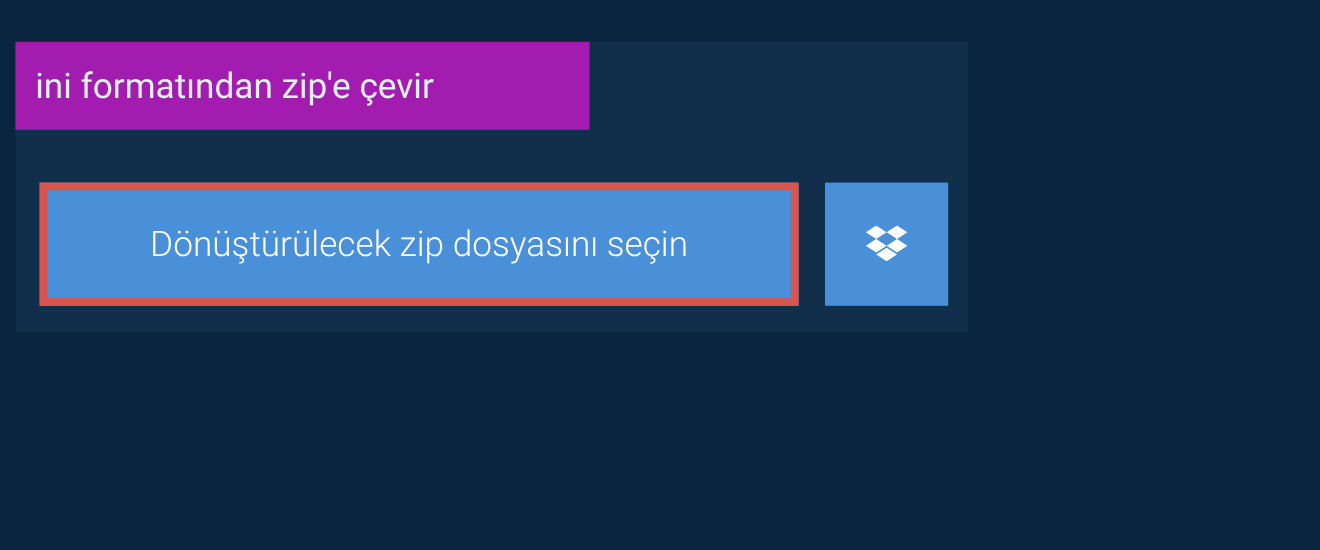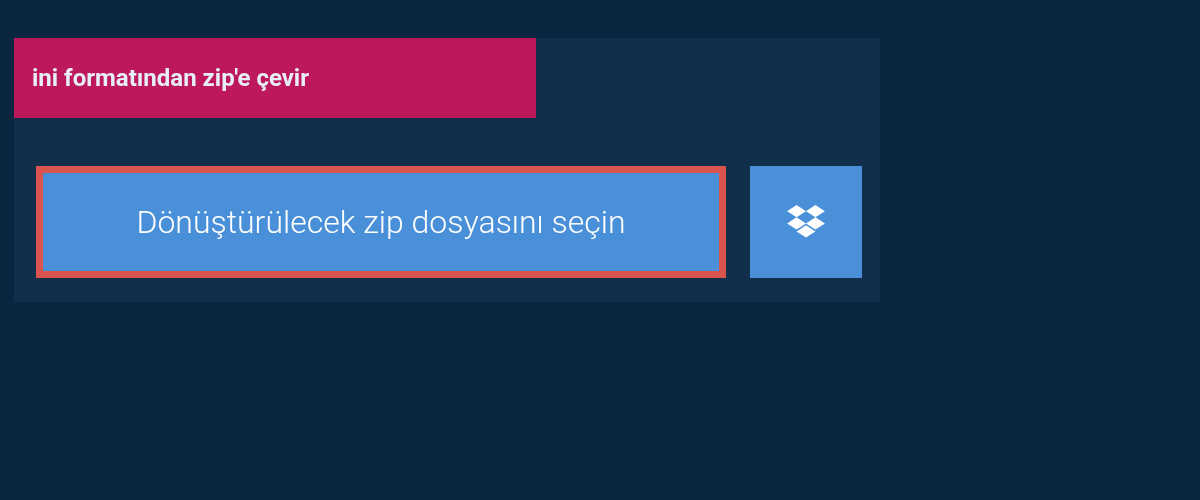--- a/index.html
+++ b/index.html
@@ -21,24 +21,24 @@
       width: 866px;
       height: 264px;
       background: #112e4a;
     }
     .title-tab {
       position: absolute;
       left: 0;
       top: 0;
       width: 522px;
       height: 80px;
-      background: #be185d;
+      background: #a21caf;
       color: #e8eef5;
-      font-size: 24px;
-      font-weight: 700;
+      font-size: 32px;
+      font-weight: 400;
       display: flex;
       align-items: center;
       padding-left: 18px;
     }
     .button-row {
       position: absolute;
       left: 22px;
       top: 128px;
       display: flex;
       gap: 24px;

